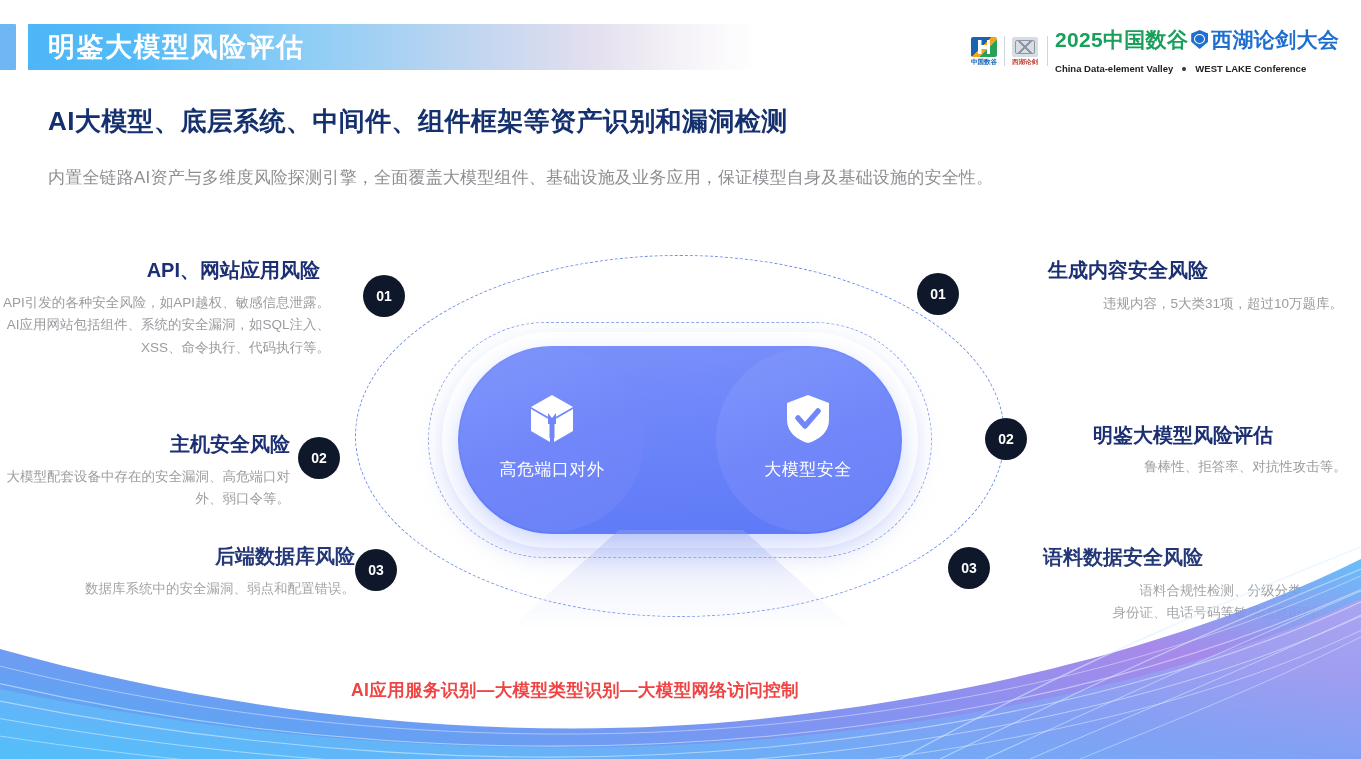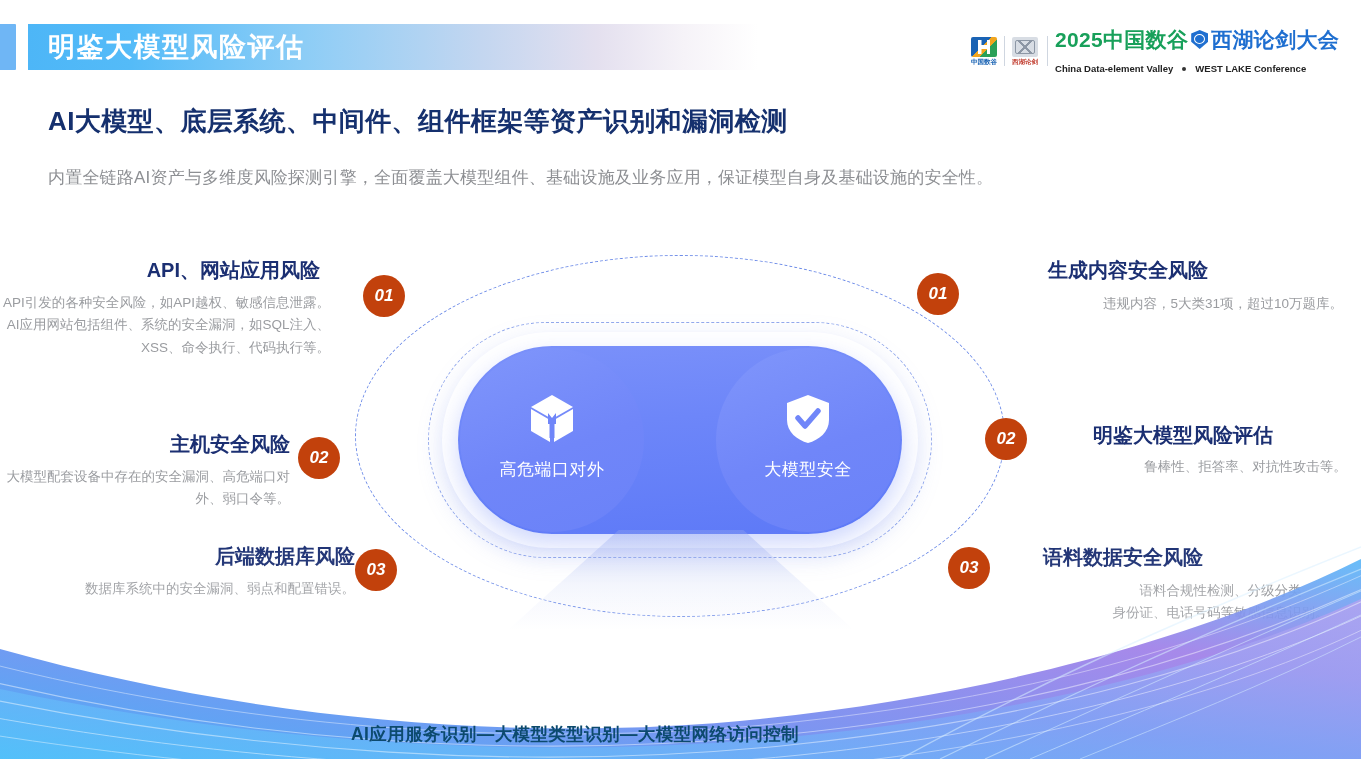--- a/index.html
+++ b/index.html
@@ -123,22 +123,22 @@
 
   #pill-shadow {
     position:absolute; left:178px; top:280px; width:346px; height:100px;
     background:linear-gradient(180deg,rgba(146,165,240,.38) 0%,rgba(186,199,244,.18) 55%,rgba(255,255,255,0) 100%);
     clip-path:polygon(32% 0%, 68% 0%, 100% 100%, 0% 100%);
   }
 
   
   .badge {
     position:absolute; width:42px; height:42px; border-radius:50%;
-    background:#c2410c; color:#ffffff;
-    font-size:17px; font-weight:bold; font-style:italic;
+    background:#0f172a; color:#ffffff;
+    font-size:14px; font-weight:bold; 
     display:flex; align-items:center; justify-content:center;
     z-index:6;
   }
   #badge-l1 { left:363px; top:275px; }
   #badge-l2 { left:298px; top:437px; }
   #badge-l3 { left:355px; top:549px; }
   #badge-r1 { left:917px; top:273px; }
   #badge-r2 { left:985px; top:418px; }
   #badge-r3 { left:948px; top:547px; }
 
@@ -160,23 +160,22 @@
   #risk-r1 { left:1000px; top:258px; width:350px; }
   #risk-r1 .risk-desc { margin-top:11px; text-align:center; }
   #risk-r2 { left:1045px; top:423px; width:305px; }
   #risk-r2 .risk-desc { margin-top:9px; text-align:center; }
   #risk-r3 { left:995px; top:545px; width:355px; }
   #risk-r3 .risk-desc { margin-top:11px; text-align:center; }
 
   
   #footer-caption {
     position:absolute; left:0; top:678px; width:1150px; text-align:center;
-    font-size:17.5px; font-weight:bold; color:#0c4a6e; letter-spacing:.4px;
+    font-size:17.5px; font-weight:bold; color:#ef4444; letter-spacing:.4px;
     z-index:7;
-    margin-top:44px;
   }
 
   
   #bottom-wave { position:absolute; left:0; bottom:0; width:1361px; height:230px; z-index:1; pointer-events:none; }
 </style>
 </head>
 <body>
 
 <div id="page">
 

